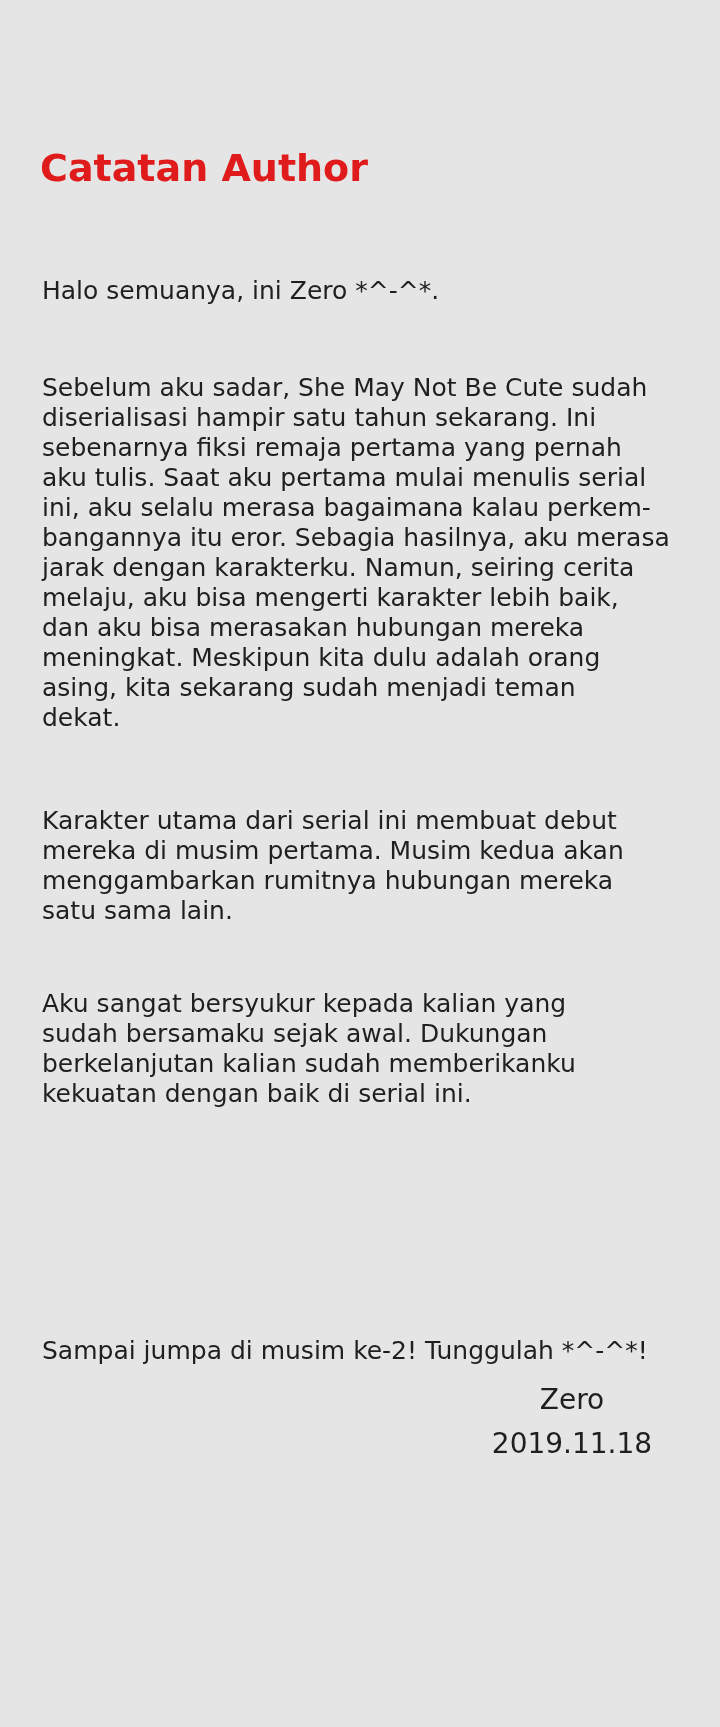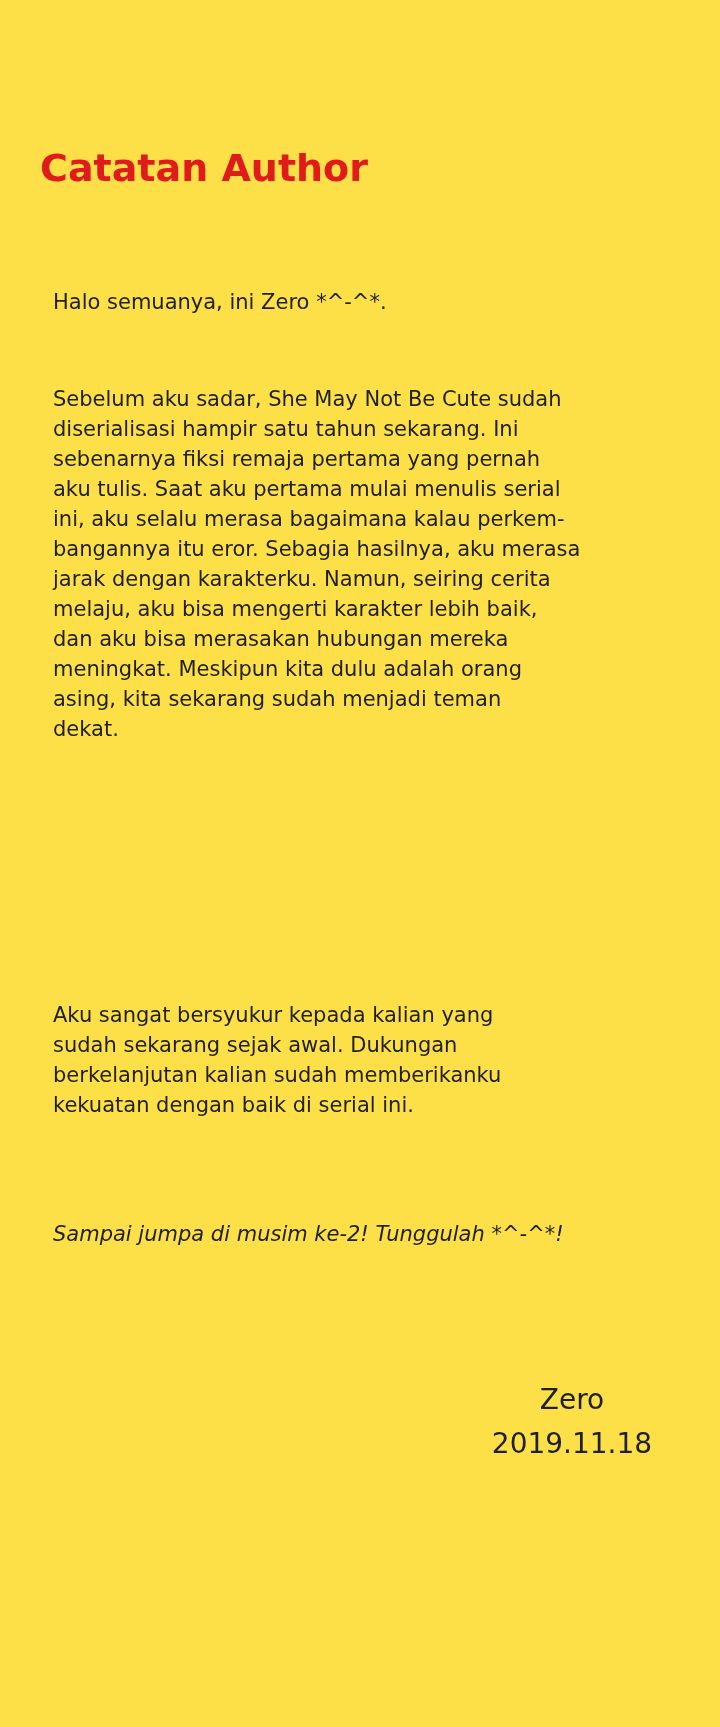--- a/index.html
+++ b/index.html
@@ -4,53 +4,53 @@
 <style>
   html, body {
     margin: 0;
     padding: 0;
     background: #ffffff;
   }
   .page {
     position: relative;
     width: 720px;
     height: 1727px;
-    background: #fde047;
+    background: #e5e5e5;
     font-family: "DejaVu Sans", sans-serif;
     color: #1f1f1f;
     overflow: hidden;
   }
   .title {
     position: absolute;
     left: 40px;
     top: 146px;
     margin: 0;
     font-size: 38px;
     line-height: 44px;
     font-weight: 600;
     color: #e01b1b;
     letter-spacing: 0px;
     white-space: pre;
   }
   .txt {
     position: absolute;
     left: 38px;
-    margin: 15px;
-    font-size: 21px;
+    margin: 4px;
+    font-size: 25px;
     line-height: 30px;
     font-weight: 500;
     white-space: pre;
     color: #1f1f1f;
   }
   .greeting { top: 272px; }
   .para-serialization { top: 369px; }
   .para-characters { top: 802px; }
   .para-thanks { top: 985px; }
   .line-support { top: 1159px; }
-  .line-closing { top: 1204px; font-style: italic; }
+  .line-closing { top: 1332px; }
   .signature {
     position: absolute;
     left: 422px;
     top: 1378px;
     width: 300px;
     text-align: center;
     font-size: 28px;
     line-height: 44px;
     font-weight: 500;
     color: #1f1f1f;
@@ -71,23 +71,27 @@
 aku tulis. Saat aku pertama mulai menulis serial
 ini, aku selalu merasa bagaimana kalau perkem-
 bangannya itu eror. Sebagia hasilnya, aku merasa
 jarak dengan karakterku. Namun, seiring cerita
 melaju, aku bisa mengerti karakter lebih baik,
 dan aku bisa merasakan hubungan mereka
 meningkat. Meskipun kita dulu adalah orang
 asing, kita sekarang sudah menjadi teman
 dekat.</p>
 
+  <p class="txt para-characters">Karakter utama dari serial ini membuat debut
+mereka di musim pertama. Musim kedua akan
+menggambarkan rumitnya hubungan mereka
+satu sama lain.</p>
 
   <p class="txt para-thanks">Aku sangat bersyukur kepada kalian yang
-sudah sekarang sejak awal. Dukungan
+sudah bersamaku sejak awal. Dukungan
 berkelanjutan kalian sudah memberikanku
 kekuatan dengan baik di serial ini.</p>
 
 
   <p class="txt line-closing">Sampai jumpa di musim ke-2! Tunggulah *^-^*!</p>
 
   <div class="signature">
     <div>Zero</div>
     <div>2019.11.18</div>
   </div>

